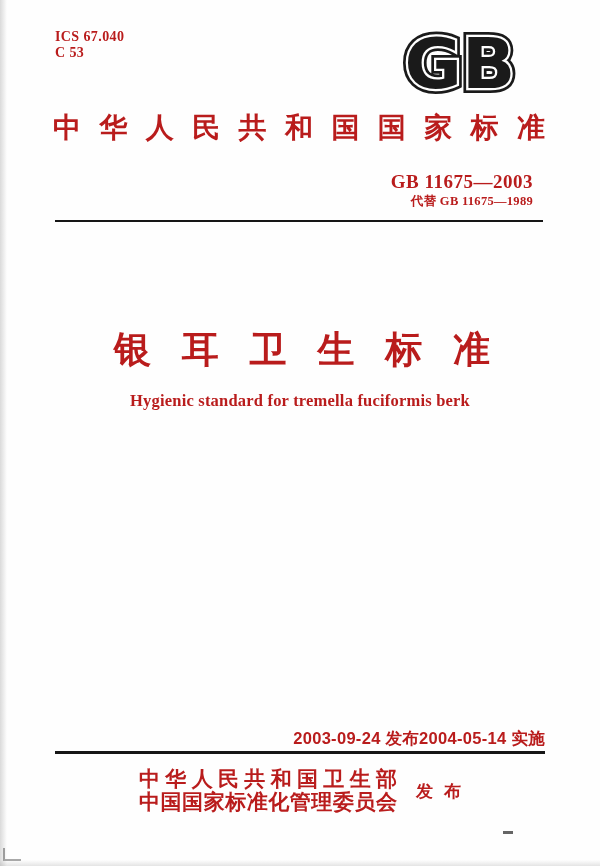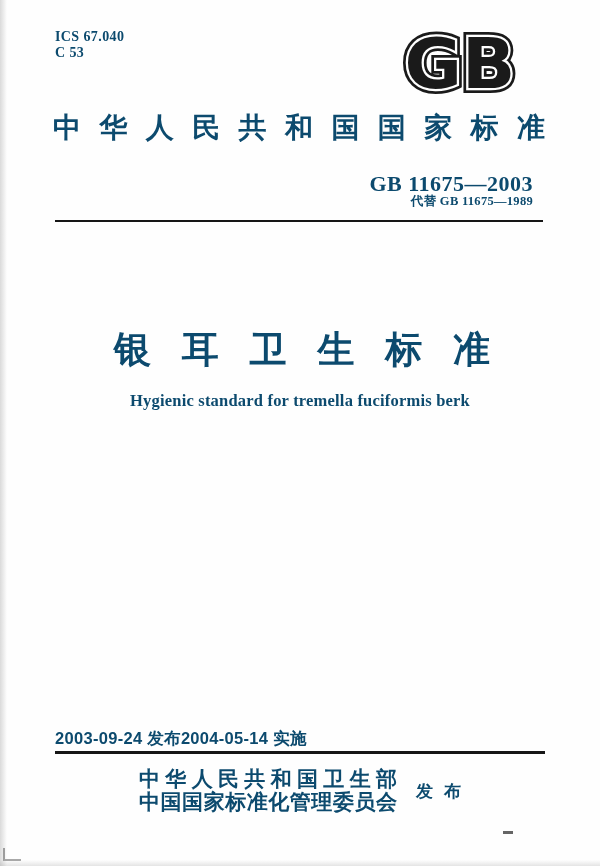--- a/index.html
+++ b/index.html
@@ -3,21 +3,21 @@
 <meta charset="utf-8">
 <style>
   html, body { margin: 0; padding: 0; background: #ffffff; }
   .page {
     position: relative;
     width: 600px;
     height: 866px;
     background: #fefefe;
     overflow: hidden;
     font-family: "Liberation Serif", "DejaVu Serif", serif;
-    color: #0c4a6e;
+    color: #b91c1c;
   }
 
   
   .edge-left {
     position: absolute; left: 0; top: 0; bottom: 0; width: 7px;
     background: linear-gradient(to right, rgba(125,125,125,0.28), rgba(255,255,255,0));
     pointer-events: none;
   }
   .edge-bottom {
     position: absolute; left: 0; right: 0; bottom: 0; height: 6px;
@@ -43,21 +43,21 @@
   .heading {
     position: absolute; top: 112px; left: 53px; right: 53px;
     font-size: 28px; font-weight: 700; line-height: 1.15;
     letter-spacing: 2px;
     text-align: justify; text-align-last: justify;
     white-space: normal;
   }
 
   .std-code {
     position: absolute; top: 171px; right: 67px;
-    font-size: 22px; font-weight: 700; letter-spacing: 0.5px; text-align: right;
+    font-size: 19px; font-weight: 700; letter-spacing: 0.5px; text-align: right;
   }
   .replaces {
     position: absolute; top: 193px; right: 67px;
     font-size: 12.5px; font-weight: 700; text-align: right; letter-spacing: 0.3px;
   }
 
   .rule { position: absolute; left: 55px; background: #161616; border: 0; margin: 0; }
   .rule-top { top: 220px; width: 488px; height: 2px; }
   .rule-bottom { top: 751px; width: 490px; height: 3px; }
 
@@ -67,21 +67,21 @@
     font-size: 37px; font-weight: 700; line-height: 1.1;
     text-align: justify; text-align-last: justify;
   }
   .title-en {
     position: absolute; top: 391px; left: 0; right: 0;
     text-align: center; font-size: 16.5px; font-weight: 700; letter-spacing: 0.2px;
   }
 
   .dates-row {
     position: absolute; top: 728px; left: 55px; right: 55px;
-    display: flex; justify-content: flex-start;
+    display: flex; justify-content: flex-end;
     font-family: "Liberation Sans", "DejaVu Sans", sans-serif;
     font-size: 16.5px; font-weight: 700; letter-spacing: 0.3px;
   }
 
   .issuer-row {
     position: absolute; top: 768px; left: 0; right: 0;
     display: flex; justify-content: center; align-items: center; 
   }
   .issuers { width: 258px; font-size: 21px; font-weight: 700; line-height: 1.08; }
   .issuer-l1 { text-align: justify; text-align-last: justify; }

